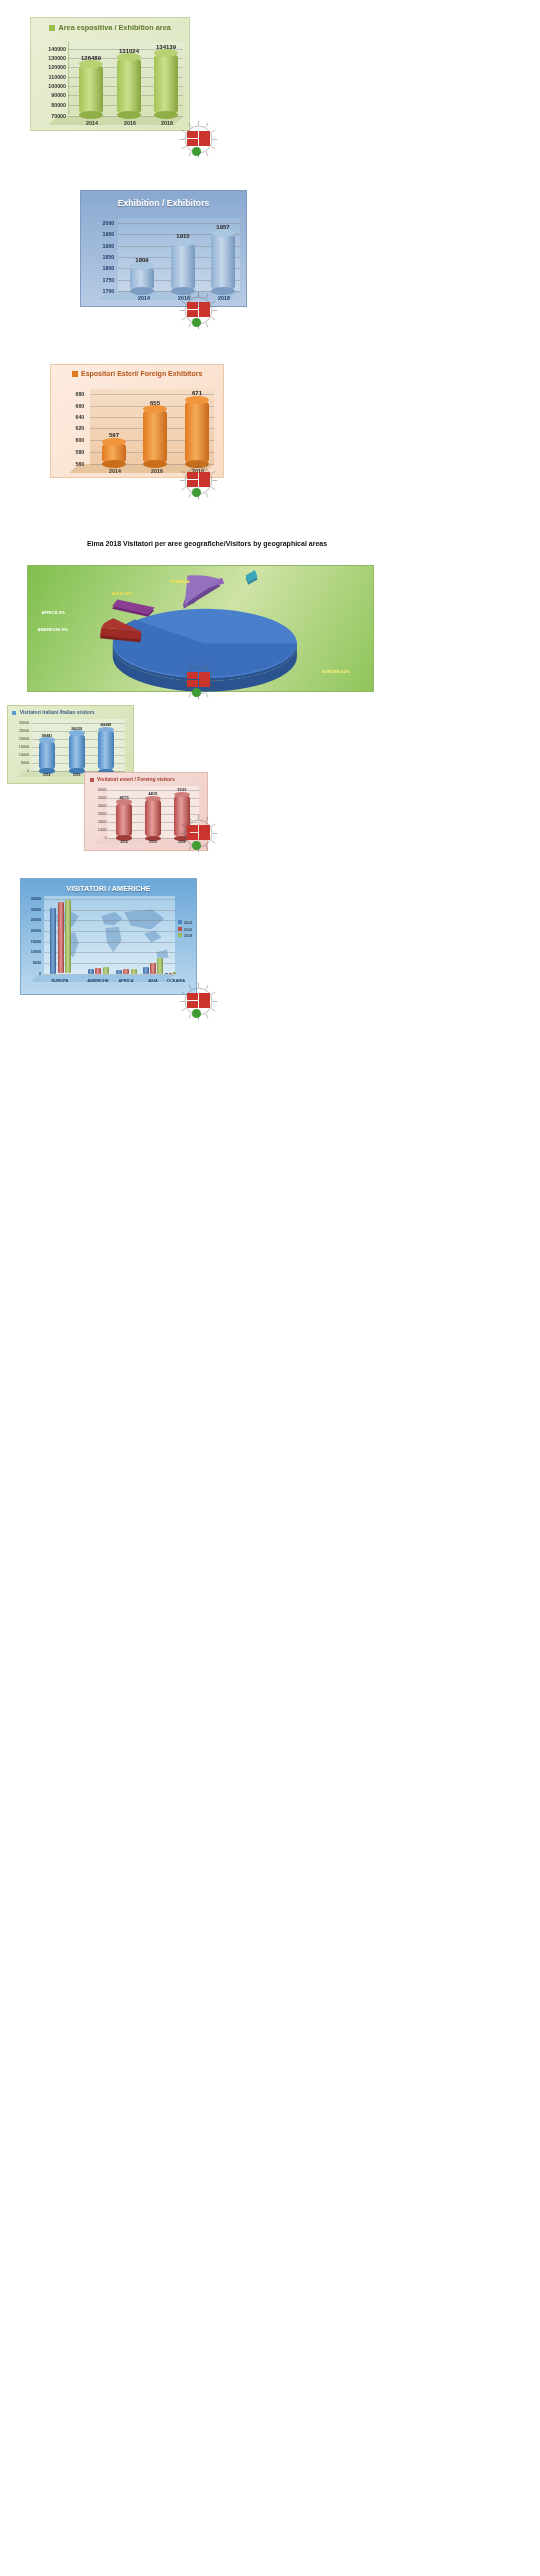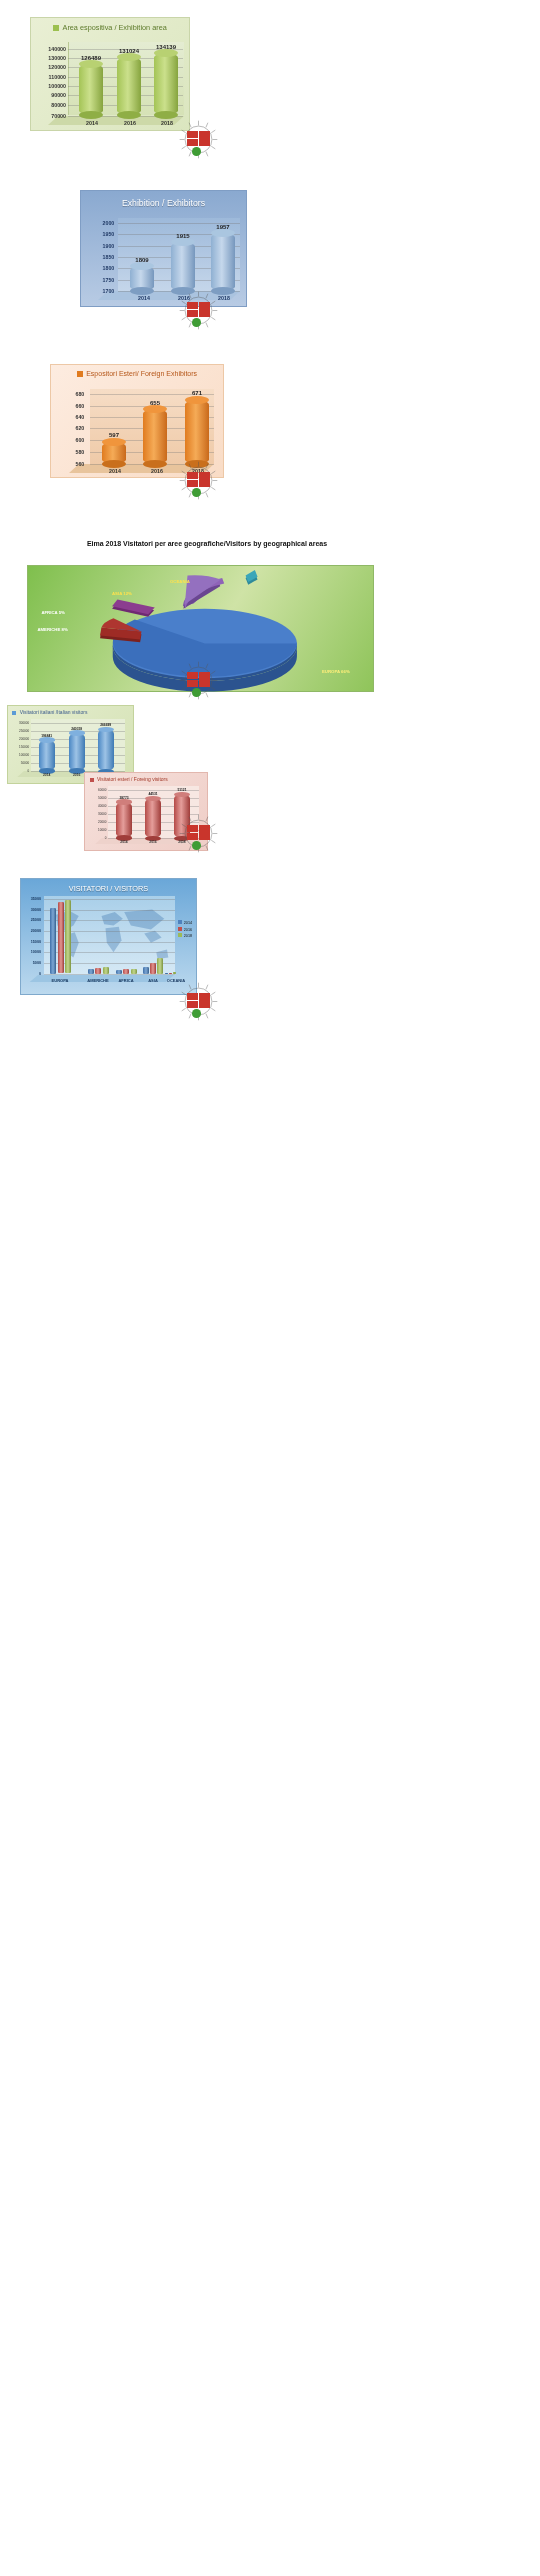--- a/index.html
+++ b/index.html
@@ -1,21 +1,21 @@
 <!DOCTYPE html>
 <html style="font-size:10.7px"><head>
 <meta charset="utf-8">
 <style>
   html,body{margin:0;padding:0;background:#ffffff;}
   body{width:540px;font-family:"Liberation Sans",sans-serif;color:#111;}
   .page{position:relative;width:540px;height:2576px;overflow:hidden;}
   .panel{position:absolute;box-sizing:border-box;}
 
   
-  .chart-title{font-weight:normal;text-align:center;}
+  .chart-title{font-weight:bold;text-align:center;}
   .legend-sq{display:inline-block;width:6px;height:6px;margin-right:3.3px;vertical-align:middle;}
   .ylabels{position:absolute;text-align:right;}
   .ylabels div{position:absolute;right:0;transform:translateY(-50%);white-space:nowrap;}
   .xlabels{position:absolute;}
   .xlabels div{position:absolute;transform:translateX(-50%);text-align:center;white-space:nowrap;font-weight:bold;}
   .gridline{position:absolute;left:0;border-top:0.7px solid rgba(120,120,120,.35);}
   .bar{position:absolute;border-radius:50% 50% 50% 50% / 4.7px 4.7px 4.7px 4.7px;}
   .bar-top{position:absolute;left:0;right:0;top:-4px;height:8px;border-radius:50%;}
   .bar-bot{position:absolute;left:0;right:0;bottom:-4px;height:8px;border-radius:50%;}
   .vallbl{position:absolute;transform:translateX(-50%);font-size:6px;font-weight:bold;color:#222;white-space:nowrap;}
@@ -503,21 +503,21 @@
         <path d="M18 28 L38 22 L52 30 L44 44 L30 52 L20 44 Z"></path>
         <path d="M34 58 L46 54 L52 70 L44 92 L36 86 L34 70 Z"></path>
         <path d="M86 30 L106 24 L118 34 L104 44 L90 42 Z"></path>
         <path d="M92 48 L112 46 L116 66 L104 84 L94 70 Z"></path>
         <path d="M120 24 L162 20 L180 34 L160 50 L130 44 Z"></path>
         <path d="M150 56 L166 52 L176 62 L160 70 Z"></path>
         <path d="M168 84 L184 80 L186 92 L170 94 Z"></path>
       </g>
     </svg>
     <div class="floor"></div>
-    <div class="chart-title">VISITATORI / VISITORS</div>
+    <div class="chart-title">VISITATORI / AMERICHE</div>
 
     <div class="gridline" style="left:23px;top:20px;width:131px"></div>
     <div class="gridline" style="left:23px;top:31px;width:131px"></div>
     <div class="gridline" style="left:23px;top:41px;width:131px"></div>
     <div class="gridline" style="left:23px;top:52px;width:131px"></div>
     <div class="gridline" style="left:23px;top:63px;width:131px"></div>
     <div class="gridline" style="left:23px;top:73px;width:131px"></div>
     <div class="gridline" style="left:23px;top:84px;width:131px"></div>
     <div class="gridline" style="left:23px;top:95px;width:131px"></div>
 

